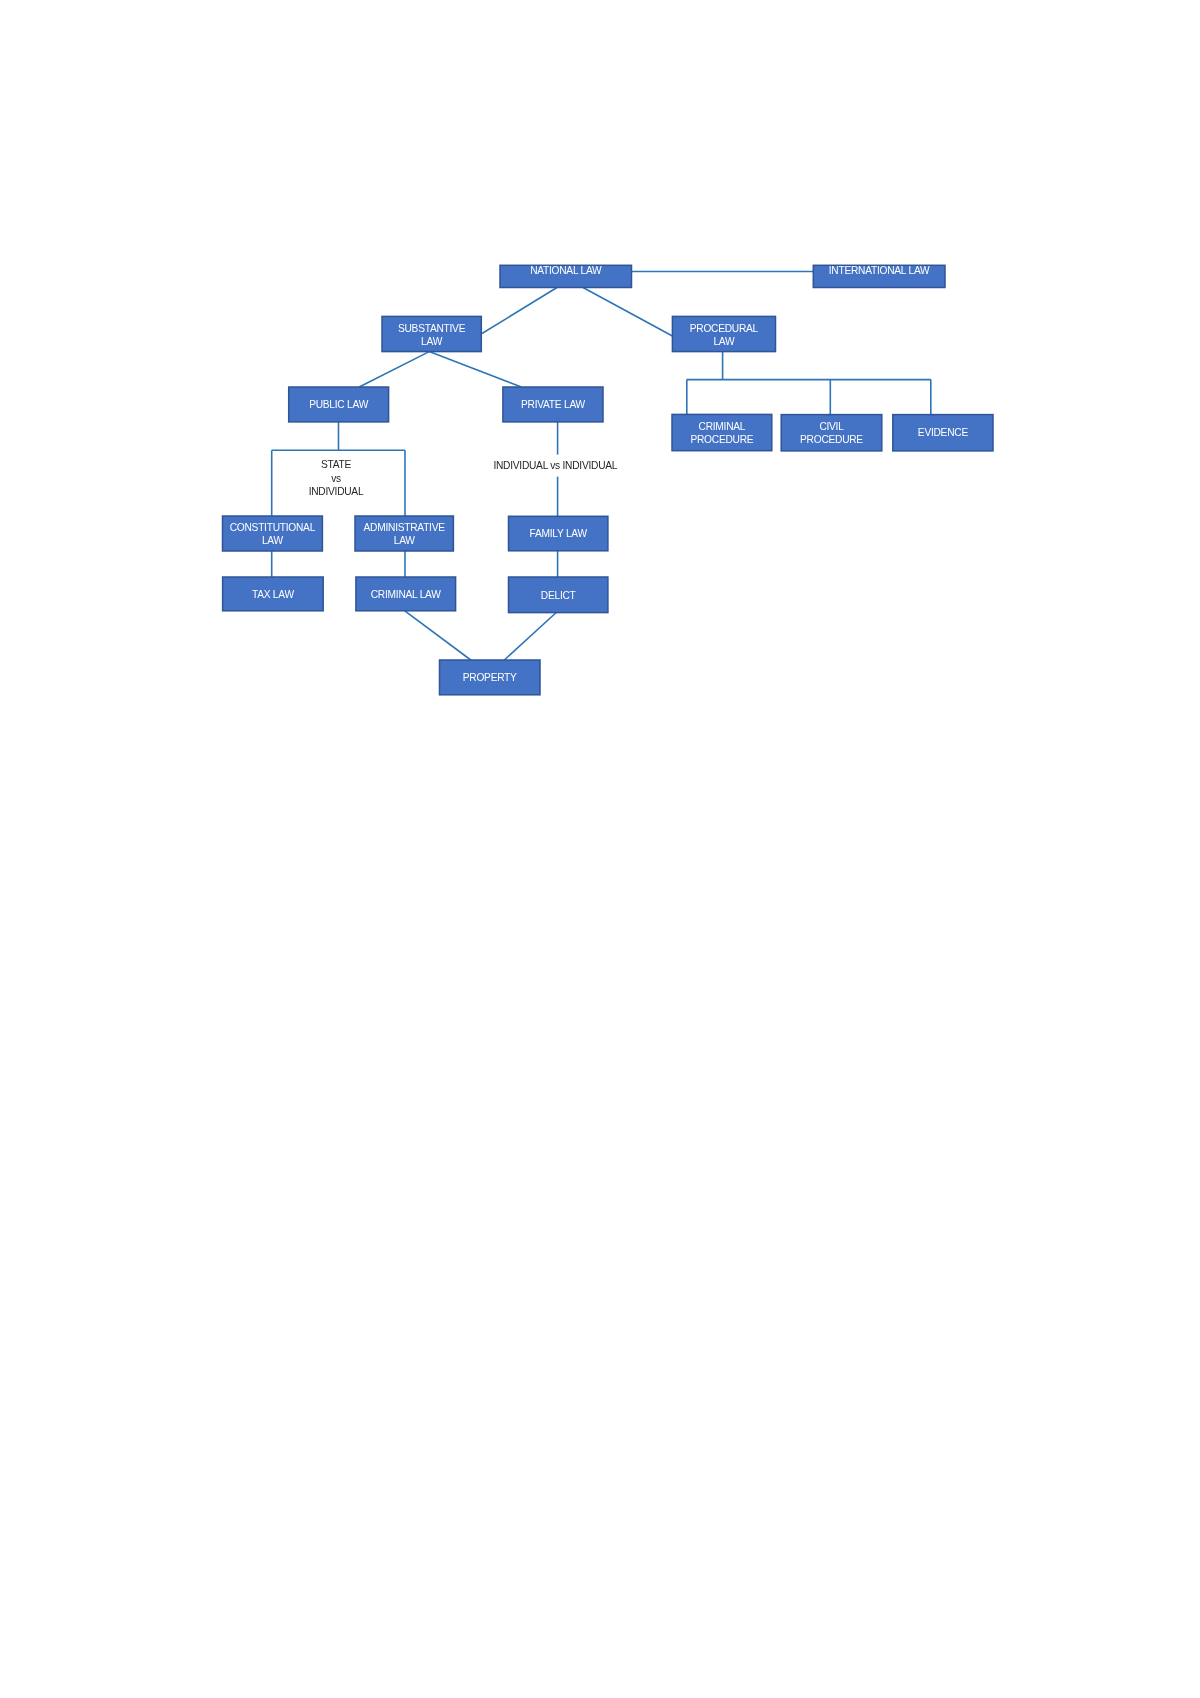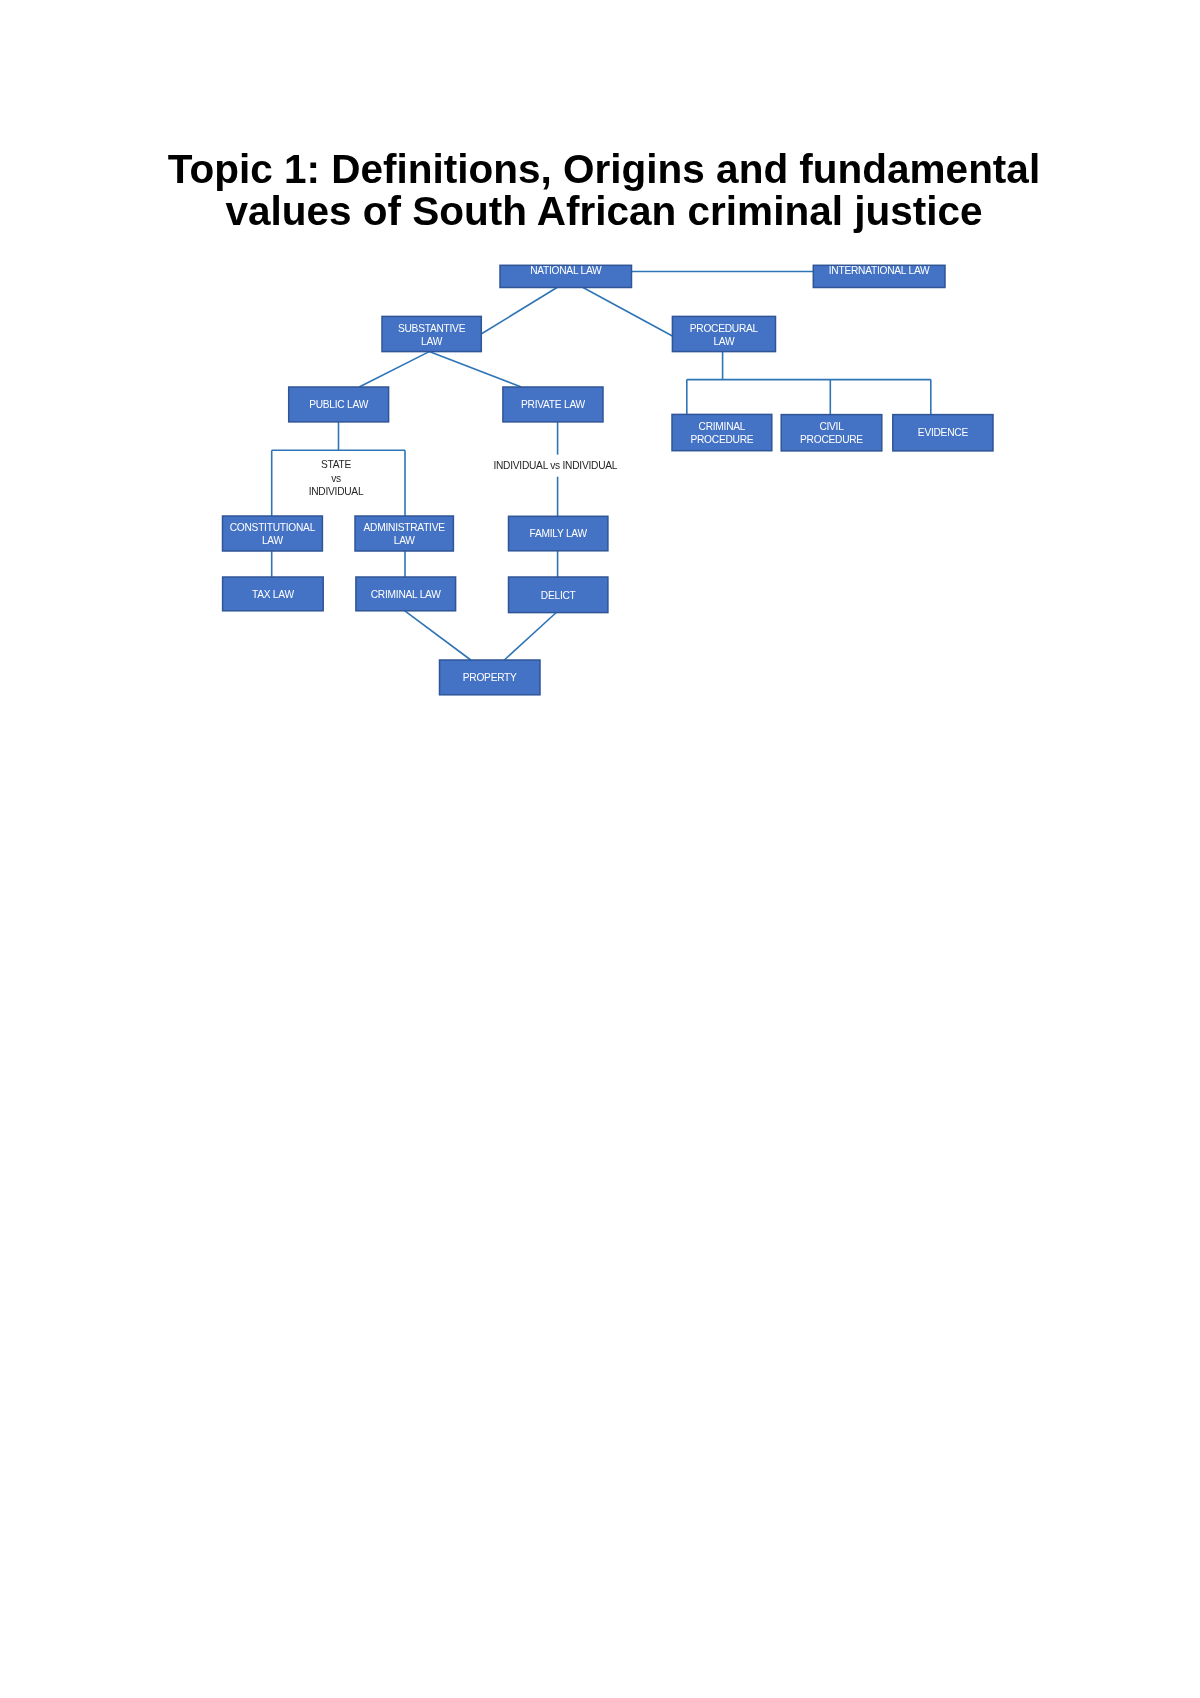--- a/index.html
+++ b/index.html
@@ -25,21 +25,20 @@
   .dgm-label{font-family:"Liberation Sans",sans-serif;font-size:10.2px;letter-spacing:-0.25px;fill:#262626;}
 
   
   .body{position:absolute;left:0;top:0;width:1200px;}
 </style>
 </head>
 <body>
 
 <div class="page">
 
-  <div class="title">Topic 1: Definitions, Origins and fundamental values of South African criminal justice</div>
 
   <div class="diagram">
     <svg width="1200" height="740" viewBox="0 0 1200 740" xmlns="http://www.w3.org/2000/svg">
       <g stroke="#2E75B6" stroke-width="1.6" fill="none">
 
         <line x1="614.5" y1="271.5" x2="796.3" y2="271.5"></line>
 
         <line x1="540" y1="287.5" x2="465" y2="333.5"></line>
         <line x1="566" y1="287.5" x2="655.4" y2="336"></line>
 

